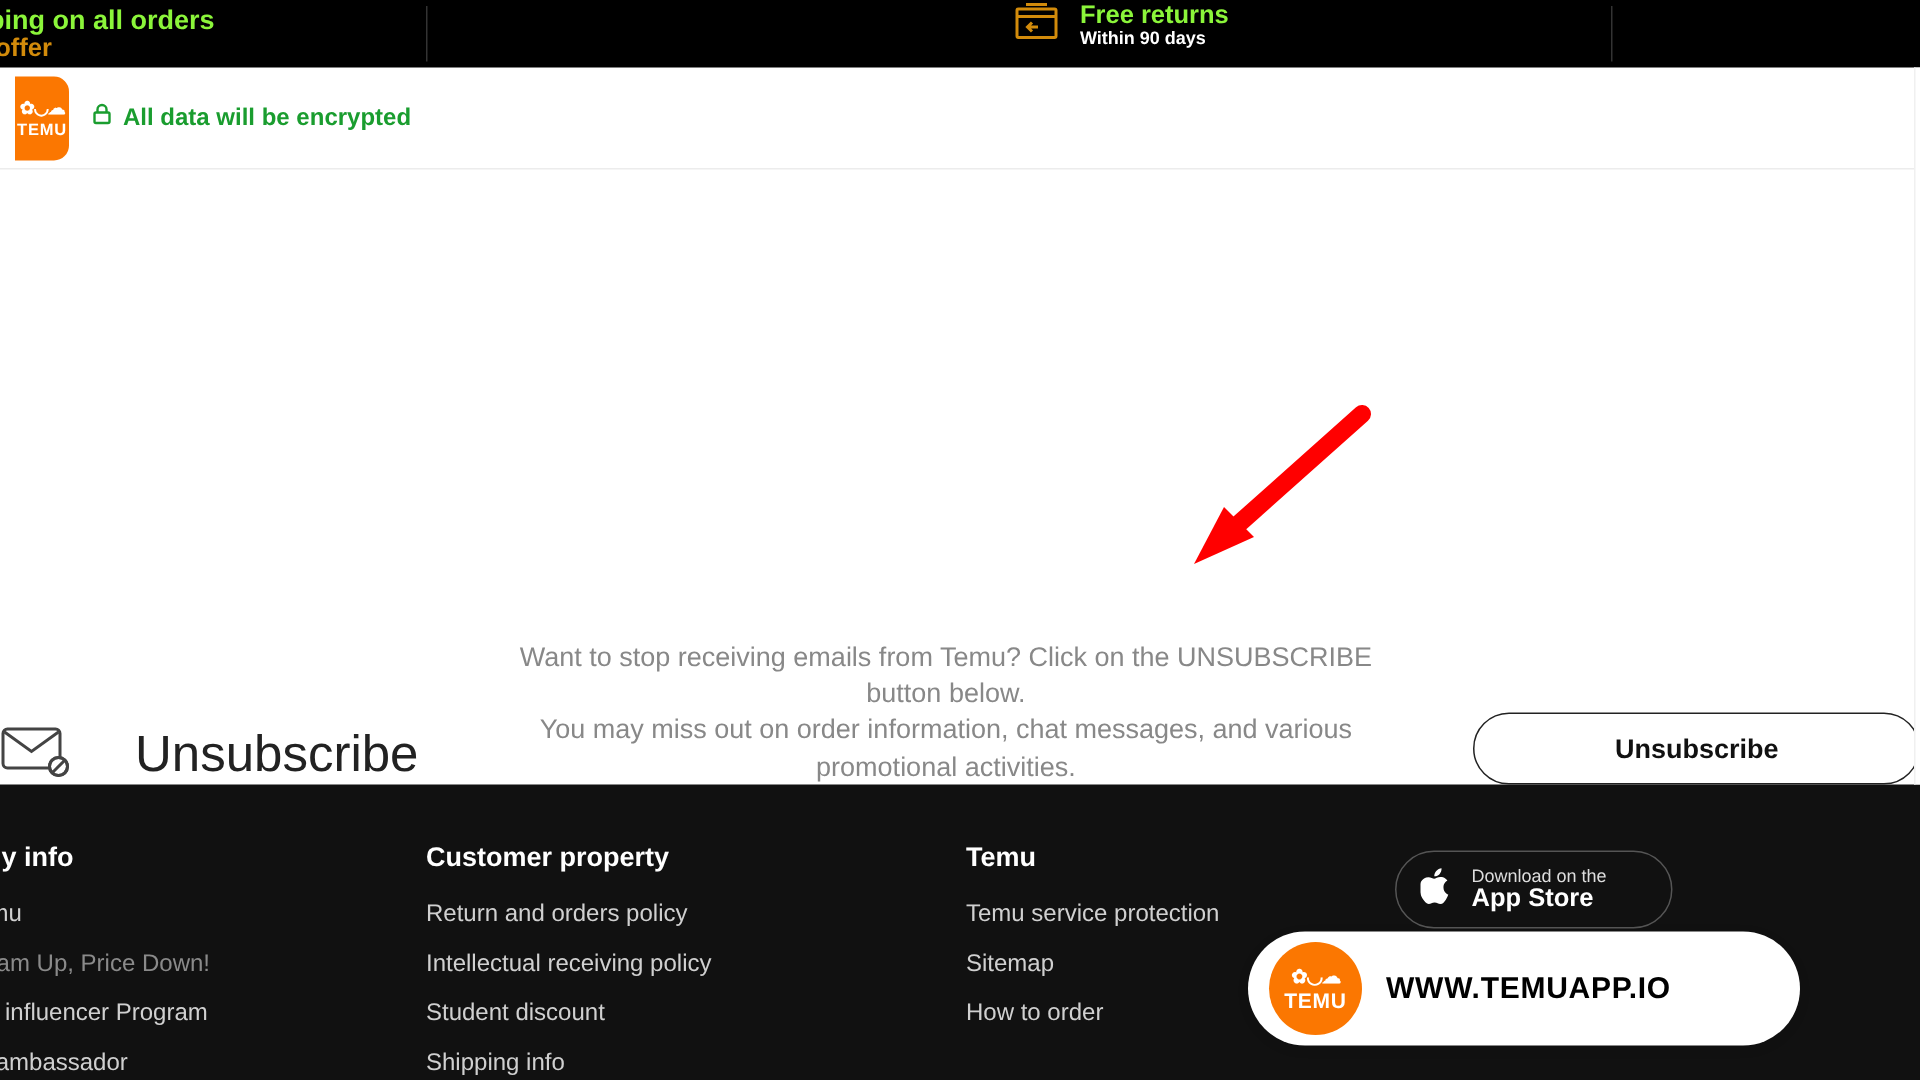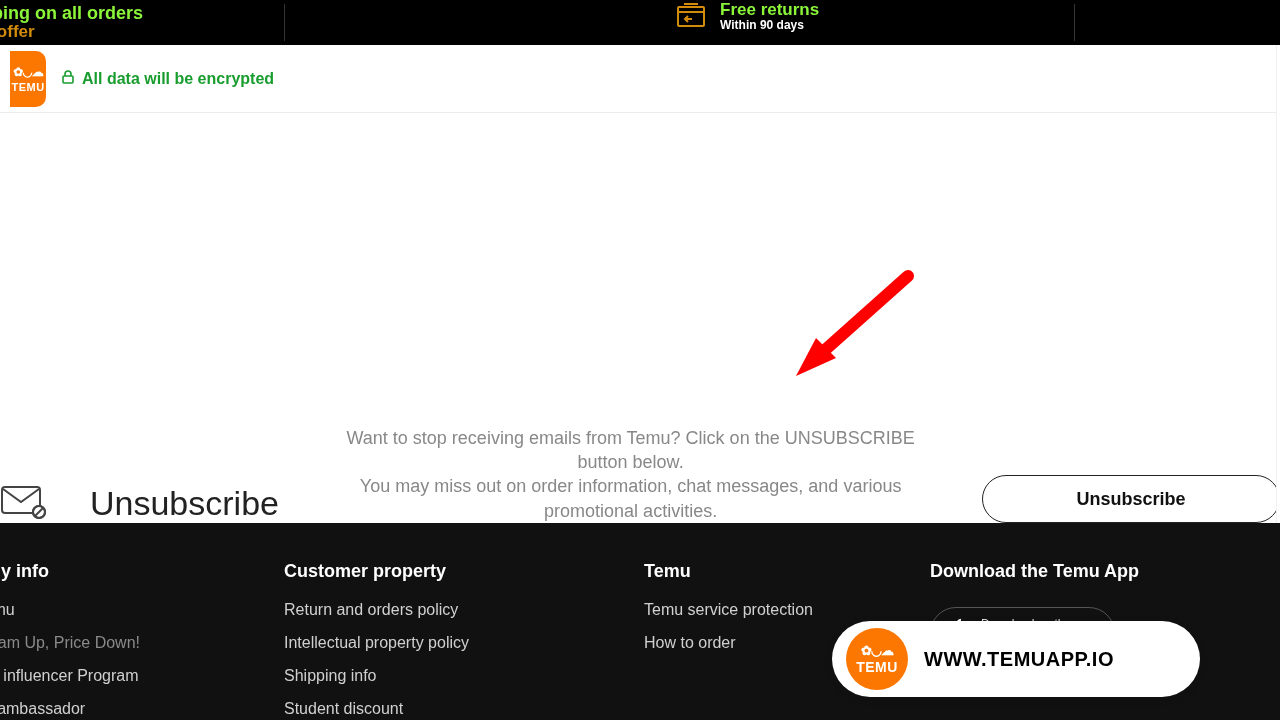--- a/index.html
+++ b/index.html
@@ -134,31 +134,31 @@
     <div class="col c1">
       <h3>npany info</h3>
       <a href="#">ut Temu</a>
       <a href="#" class="dim">u - Team Up, Price Down!</a>
       <a href="#">iate &amp; influencer Program</a>
       <a href="#">npus ambassador</a>
     </div>
     <div class="col c2">
       <h3>Customer property</h3>
       <a href="#">Return and orders policy</a>
-      <a href="#">Intellectual property policy</a>
+      <a href="#">Intellectual receiving policy</a>
+      <a href="#">Student discount</a>
       <a href="#">Shipping info</a>
-      <a href="#">Student discount</a>
     </div>
     <div class="col c3">
       <h3>Temu</h3>
       <a href="#">Temu service protection</a>
+      <a href="#">Sitemap</a>
       <a href="#">How to order</a>
     </div>
     <div class="col c4">
-      <h3>Download the Temu App</h3>
       <div class="appstore">
         <span>
           <svg width="22" height="26" viewBox="0 0 22 26" fill="#fff">
             <path d="M15.3 13.5c0-3 2.5-4.4 2.6-4.5-1.4-2-3.6-2.3-4.3-2.3-1.8-.2-3.6 1.1-4.5 1.1-.9 0-2.4-1.1-3.9-1-2 0-3.9 1.2-4.9 3-2.1 3.6-.5 9 1.5 11.9 1 1.4 2.2 3 3.7 3 1.5-.1 2.1-1 3.9-1s2.3 1 3.9 1c1.6 0 2.6-1.5 3.6-2.9 1.1-1.7 1.6-3.3 1.6-3.4-.1 0-3.2-1.2-3.2-4.9zM12.8 4.6c.8-1 1.4-2.4 1.2-3.8-1.2.1-2.6.8-3.5 1.8-.8.9-1.4 2.3-1.3 3.6 1.3.1 2.7-.7 3.6-1.6z"></path>
           </svg>
         </span>
         <div class="as-txt">
           <span class="as1">Download on the</span>
           <span class="as2">App Store</span>
         </div>

